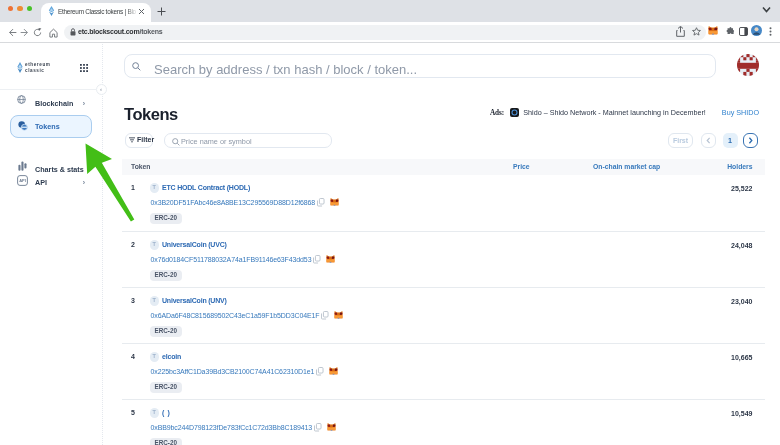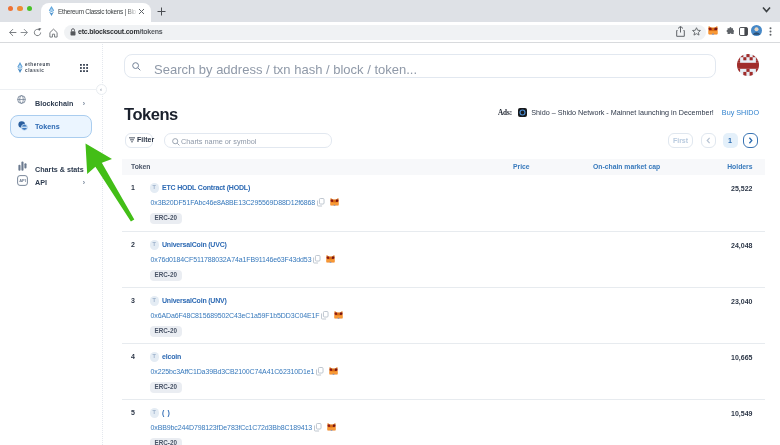--- a/index.html
+++ b/index.html
@@ -37,21 +37,21 @@
 #tokens-item { background:#EBF5FF; border:1.5px solid #AACDEF; border-radius:8px; }
 #tokens-item .menutext { color:#2C69B3; left:24px; }
 
 #searchbar { position:absolute; left:124px; top:54px; width:592px; height:24px;
   border:1px solid #E2E8F0; border-radius:8px; background:#fff; }
 #searchph { position:absolute; left:146px; top:62px; font-size:13px; color:#8f99a8;margin-left:8px; }
 #heading { position:absolute; left:124px; top:104.5px; font-size:16.5px; letter-spacing:-0.45px; font-weight:bold; color:#1A202C; }
 #adsline { position:absolute; left:0; top:107.5px; width:759px; height:10px; font-size:7.2px;
   color:#2D3748; text-align:right; }
 #adsline b { color:#1A202C;font-family:Liberation Serif, serif; }
-#adsline .buy { color:#3182CE; margin-left:6px; }
+#adsline .buy { color:#3182CE; margin-left:14px; }
 #adicon { display:inline-block; width:9px; height:9px; background:#17191c; border-radius:2px;
   vertical-align:-2px; position:relative; margin:0 2px; }
 
 .btn { position:absolute; top:132.5px; height:15px; border:1px solid #E2E8F0; border-radius:6px; background:#fff; }
 #filterbtn { left:125px; width:28px; }
 #filtertext { position:absolute; left:12px; top:3.5px; font-size:7px; font-weight:bold; color:#2D3748; }
 #tsearch { position:absolute; left:164px; top:132.5px; width:168px; height:15px;
   border:1px solid #E2E8F0; border-radius:7px; background:#fff; }
 #tsearchph { position:absolute; left:16px; top:3.8px; font-size:7.3px; color:#8f99a8; }
 #pgfirst { left:668px; width:25px; color:#b9cbdf; font-size:7px; font-weight:bold;
@@ -276,21 +276,21 @@
       </svg></span> Shido – Shido Network - Mainnet launching in December! <span class="buy">Buy SHIDO</span></div>
 
 <div class="btn" id="filterbtn"></div>
 <svg class="abs" style="left:128.5px; top:137px;" width="6" height="6" viewBox="0 0 7 6">
   <path d="M0,0.5 H7 M1.2,2.8 H5.8 M2.5,5.1 H4.5" stroke="#2D3748" stroke-width="1"></path>
 </svg>
 <div class="abs" style="left:125px; top:132.5px; width:28px; height:15px;">
     <div id="filtertext">Filter</div>
   </div>
 <div id="tsearch">
-    <div id="tsearchph">Charts name or symbol</div>
+    <div id="tsearchph">Price name or symbol</div>
   <svg style="position:absolute; left:7px; top:4px;" width="8" height="8" viewBox="0 0 9 9">
     <circle cx="3.6" cy="3.6" r="2.9" stroke="#8f99a8" stroke-width="1" fill="none"></circle>
     <path d="M5.9,5.9 L8.3,8.3" stroke="#8f99a8" stroke-width="1"></path>
   </svg>
 </div>
 <div class="btn" id="pgfirst">First</div>
 <div class="btn" id="pgprev"><svg width="5" height="7" viewBox="0 0 5 7" style="margin-top:3.5px;">
       <path d="M3.6,0.8 L1.2,3.5 L3.6,6.2" stroke="#b7c3d2" stroke-width="1.2" fill="none"></path>
     </svg></div>
 <div class="abs" id="pg1">1</div>

